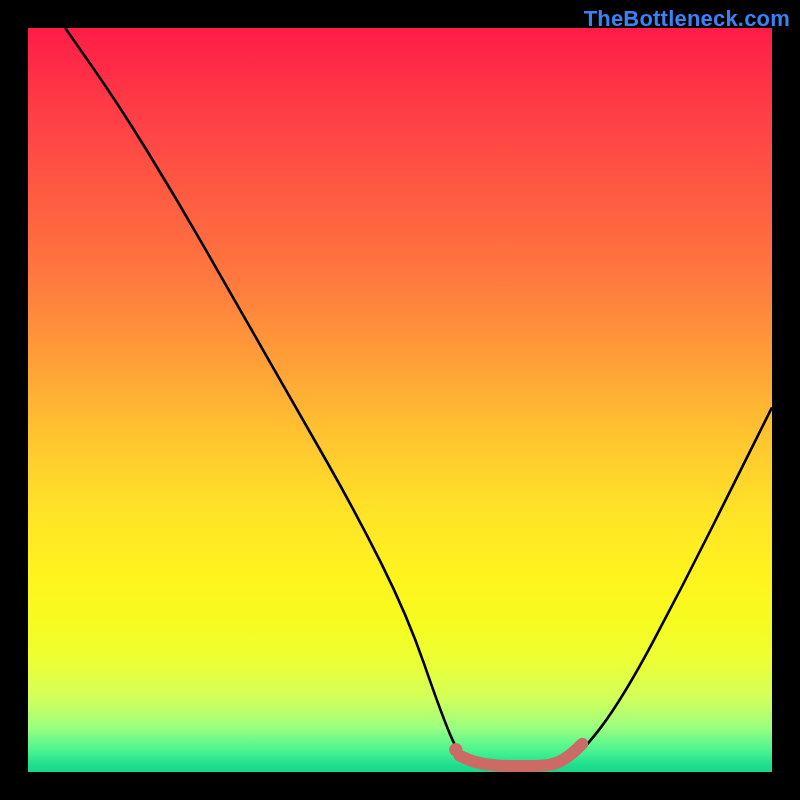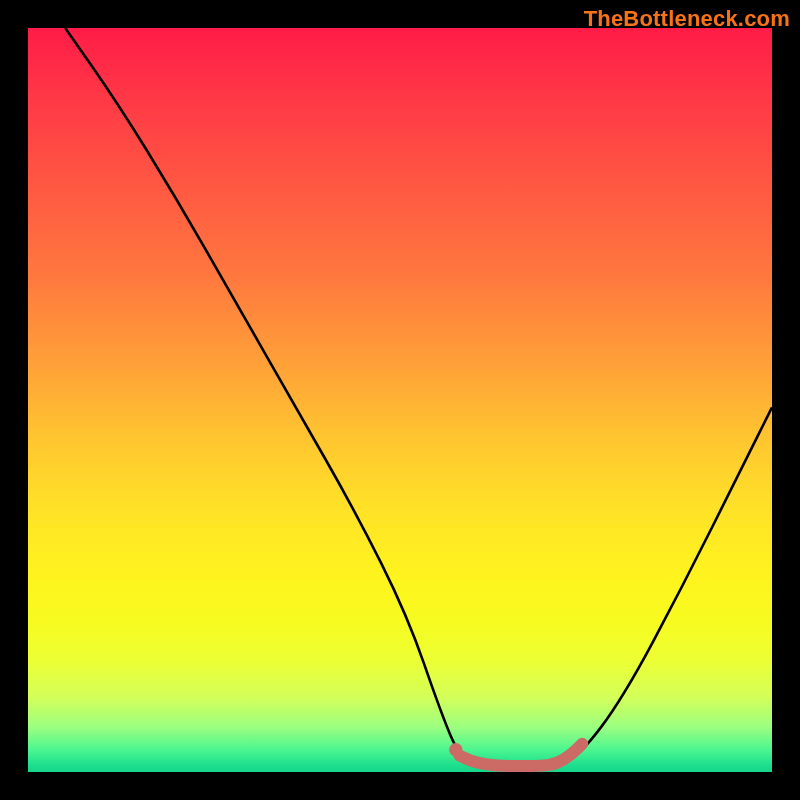--- a/index.html
+++ b/index.html
@@ -14,21 +14,21 @@
   .frame {
     position: relative;
     width: 800px;
     height: 800px;
     background: #000;
   }
   .watermark {
     position: absolute;
     top: 6px;
     right: 10px;
-    color: #f97316;
+    color: #3b82f6;
     font-size: 22px;
     font-weight: 600;
     letter-spacing: 0.2px;
     z-index: 5;
   }
   .plot-area {
     position: absolute;
     left: 28px;
     top: 28px;
     width: 744px;

